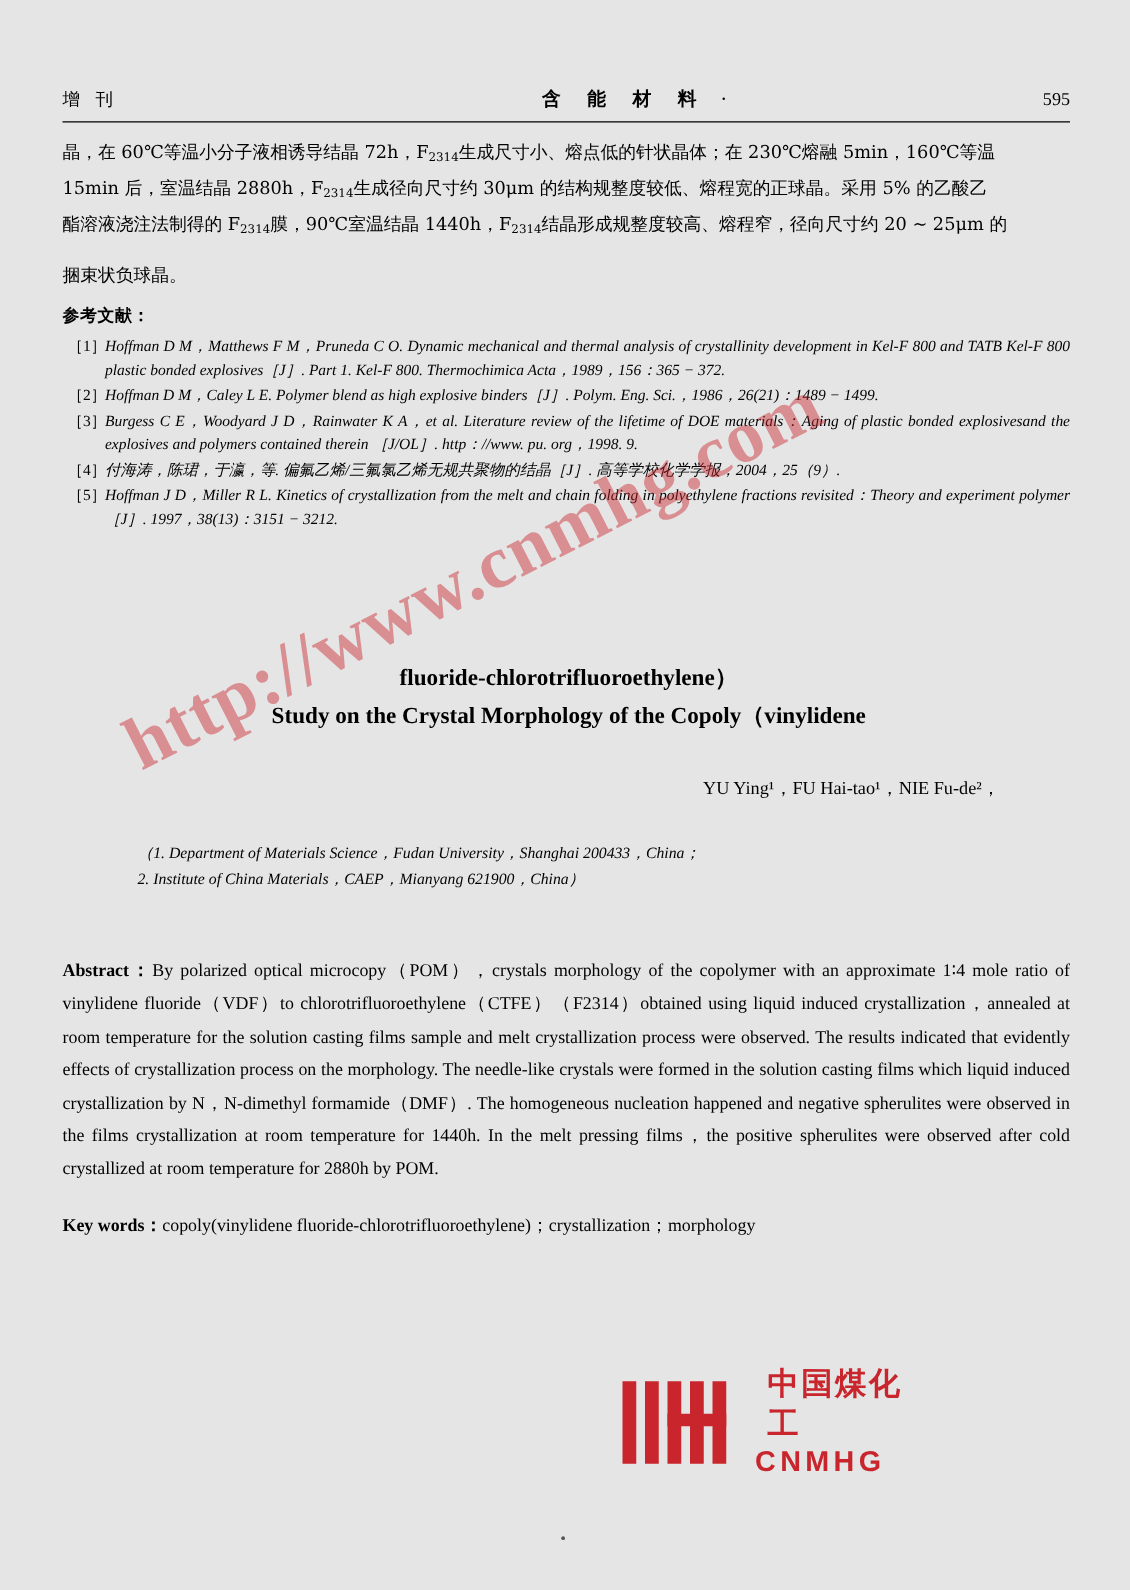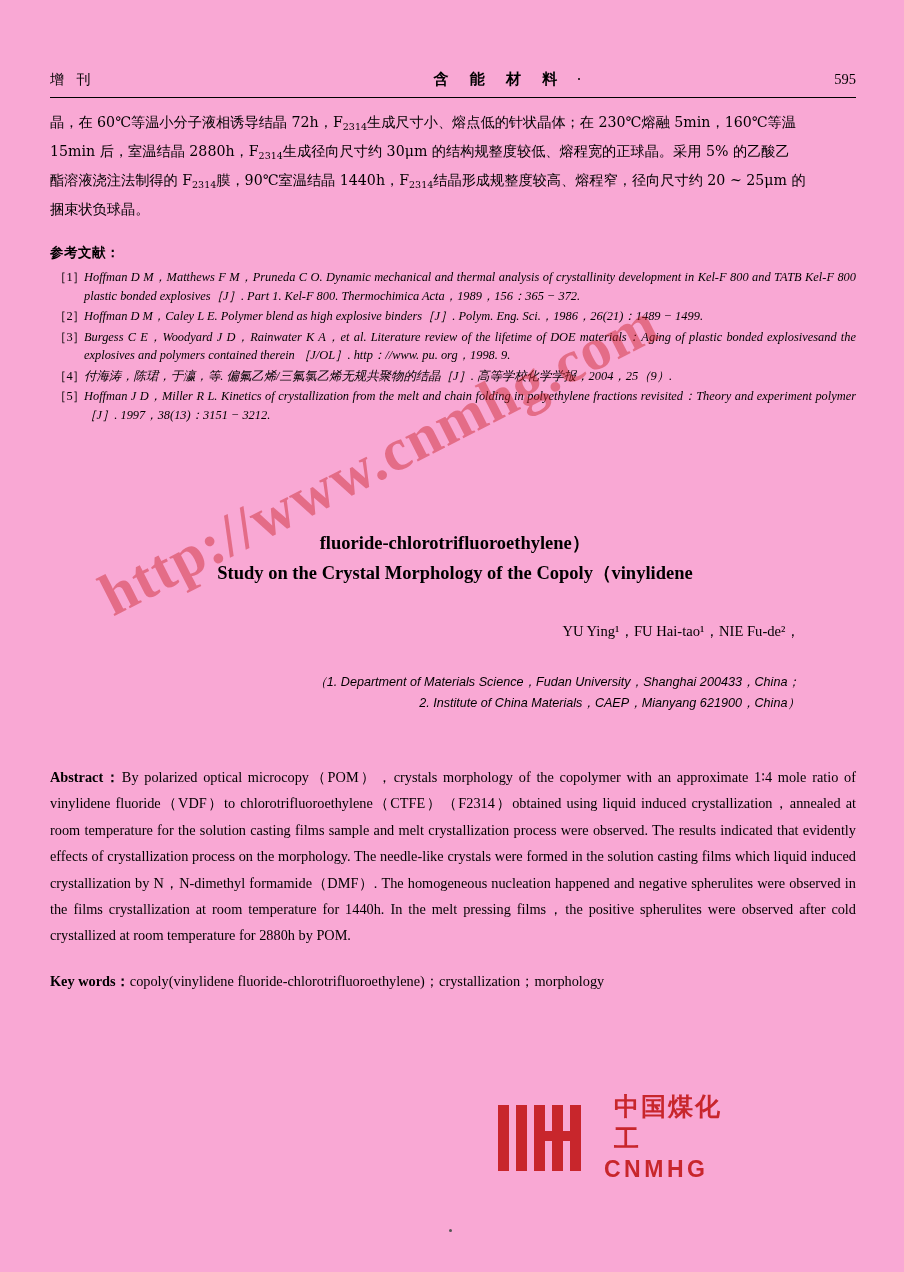--- a/index.html
+++ b/index.html
@@ -13,21 +13,21 @@
     position: relative;
     font-family: "Liberation Serif", serif;
     color: #000;
     overflow: hidden;
   }
   .page {
     position: absolute;
     left: 0; top: 0;
     width: 904px;
     height: 1272px;
-    background: #f9a8d4;
+    background: #e5e5e5;
   }
 
   
   .header {
     position: absolute;
     left: 50px;
     top: 70px;
     width: 806px;
     display: flex;
     align-items: baseline;
@@ -73,21 +73,21 @@
     left: 50px;
     top: 110px;
     width: 806px;
     font-family: "DejaVu Serif", serif;
     font-size: 14.2px;
     line-height: 25.5px;
     text-align: justify;
     text-justify: inter-ideograph;
   }
   .cn-para .ln { display: block; white-space: nowrap; }
-  .cn-para .ln.last { white-space: normal; }
+  .cn-para .ln.last { white-space: normal; margin-top: 12px; }
   sub.sb { font-size: 9.5px; vertical-align: -0.28em; }
 
   
   .ref-title {
     position: absolute;
     left: 50px;
     top: 244px;
     font-family: "DejaVu Serif", serif;
     font-size: 13.5px;
     font-weight: 700;
@@ -144,22 +144,22 @@
     font-family: "Liberation Serif", serif;
     font-size: 14.6px;
     line-height: 26px;
   }
 
   .affil {
     position: absolute;
     left: 110px;
     top: 672px;
     width: 690px;
-    text-align: right;
-    font-family: Liberation Sans, sans-serif;
+    text-align: left;
+    font-family: Liberation Serif, serif;
     font-size: 12.6px;
     line-height: 21px;
     font-style: italic;
   }
 
   
   .abstract {
     position: absolute;
     left: 50px;
     top: 764px;

